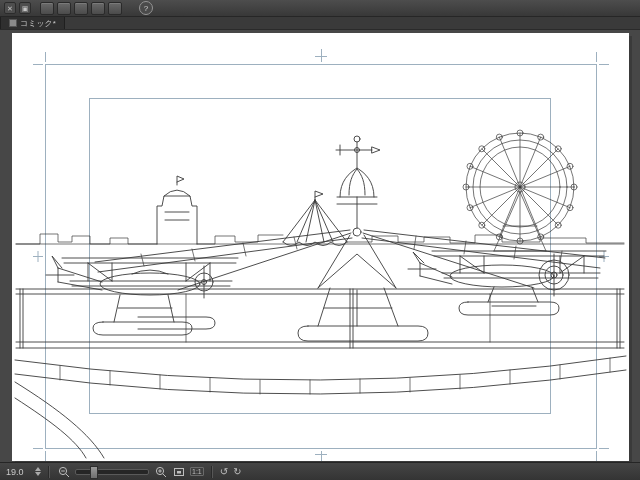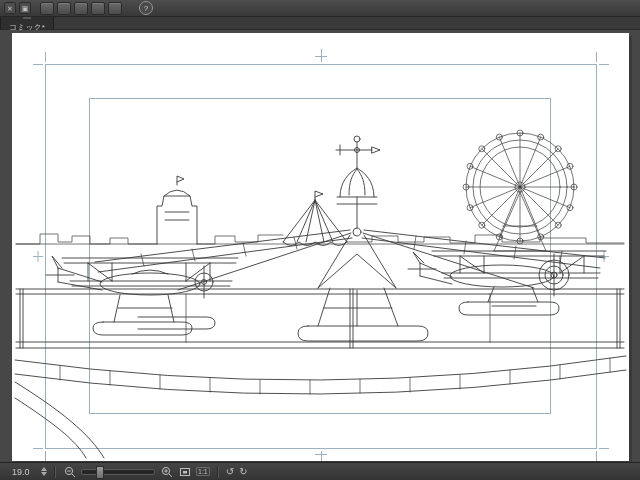--- a/index.html
+++ b/index.html
@@ -16,31 +16,31 @@
   .tbi{width:12px;height:11px;background:linear-gradient(#6a6a6a,#4b4b4b);
     border:1px solid #2a2a2a;border-radius:2px;box-shadow:inset 0 1px 0 rgba(255,255,255,.12);}
   .help{width:12px;height:12px;margin-left:14px;border-radius:50%;border:1px solid #949494;
     color:#d0d0d0;font-size:8px;display:flex;align-items:center;justify-content:center;background:#4a4a4a;}
   .title{margin-left:22px;font-size:8.5px;color:#c9c9c9;white-space:nowrap;overflow:hidden;letter-spacing:0;}
 
   
   .tabbar{position:absolute;top:17px;left:0;right:0;height:12px;background:#3a3a3a;
     border-bottom:1px solid #2a2a2a;display:flex;align-items:stretch;}
   .doc-tab{display:flex;align-items:center;gap:3px;padding:0 8px;background:#2f2f2f;
-    border-right:1px solid #1f1f1f;border-left:1px solid #1f1f1f;color:#c8c8c8;font-size:8px;flex-direction:column;}
+    border-right:1px solid #1f1f1f;border-left:1px solid #1f1f1f;color:#c8c8c8;font-size:8px;}
   .tab-ic{width:6px;height:6px;background:#8a8a8a;border:1px solid #555;}
 
   
   .canvas-area{position:absolute;top:30px;left:0;right:0;bottom:18px;background:#474747;}
   .canvas-area svg{display:block;}
 
   
   .statusbar{position:absolute;left:0;right:0;bottom:0;height:18px;
     background:linear-gradient(#454545,#343434);border-top:1px solid #252525;
-    display:flex;align-items:center;padding:0 12px;box-sizing:border-box;gap:5px;}
+    display:flex;align-items:center;padding:0 6px;box-sizing:border-box;gap:5px;}
   .zoom-value{color:#c9c9c9;font-size:9px;min-width:24px;}
   .stepper{display:flex;flex-direction:column;justify-content:center;gap:1px;cursor:pointer;}
   .stepper .up{width:0;height:0;border-left:3px solid transparent;border-right:3px solid transparent;border-bottom:4px solid #aaa;}
   .stepper .dn{width:0;height:0;border-left:3px solid transparent;border-right:3px solid transparent;border-top:4px solid #aaa;}
   .sb-sep{width:1px;height:12px;background:#2a2a2a;border-right:1px solid #575757;margin:0 2px;}
   .sb-ic{width:13px;height:13px;display:flex;align-items:center;justify-content:center;color:#bdbdbd;}
   .sb-ic svg{display:block;}
   .sb-txt{font-size:7px;color:#bdbdbd;border:1px solid #6a6a6a;padding:0 1px;border-radius:1px;}
   .slider{position:relative;width:72px;height:4px;background:#262626;border:1px solid #5a5a5a;border-radius:2px;}
   .thumb{position:absolute;left:14px;top:-4px;width:6px;height:11px;background:linear-gradient(#9a9a9a,#6e6e6e);border:1px solid #2e2e2e;}

